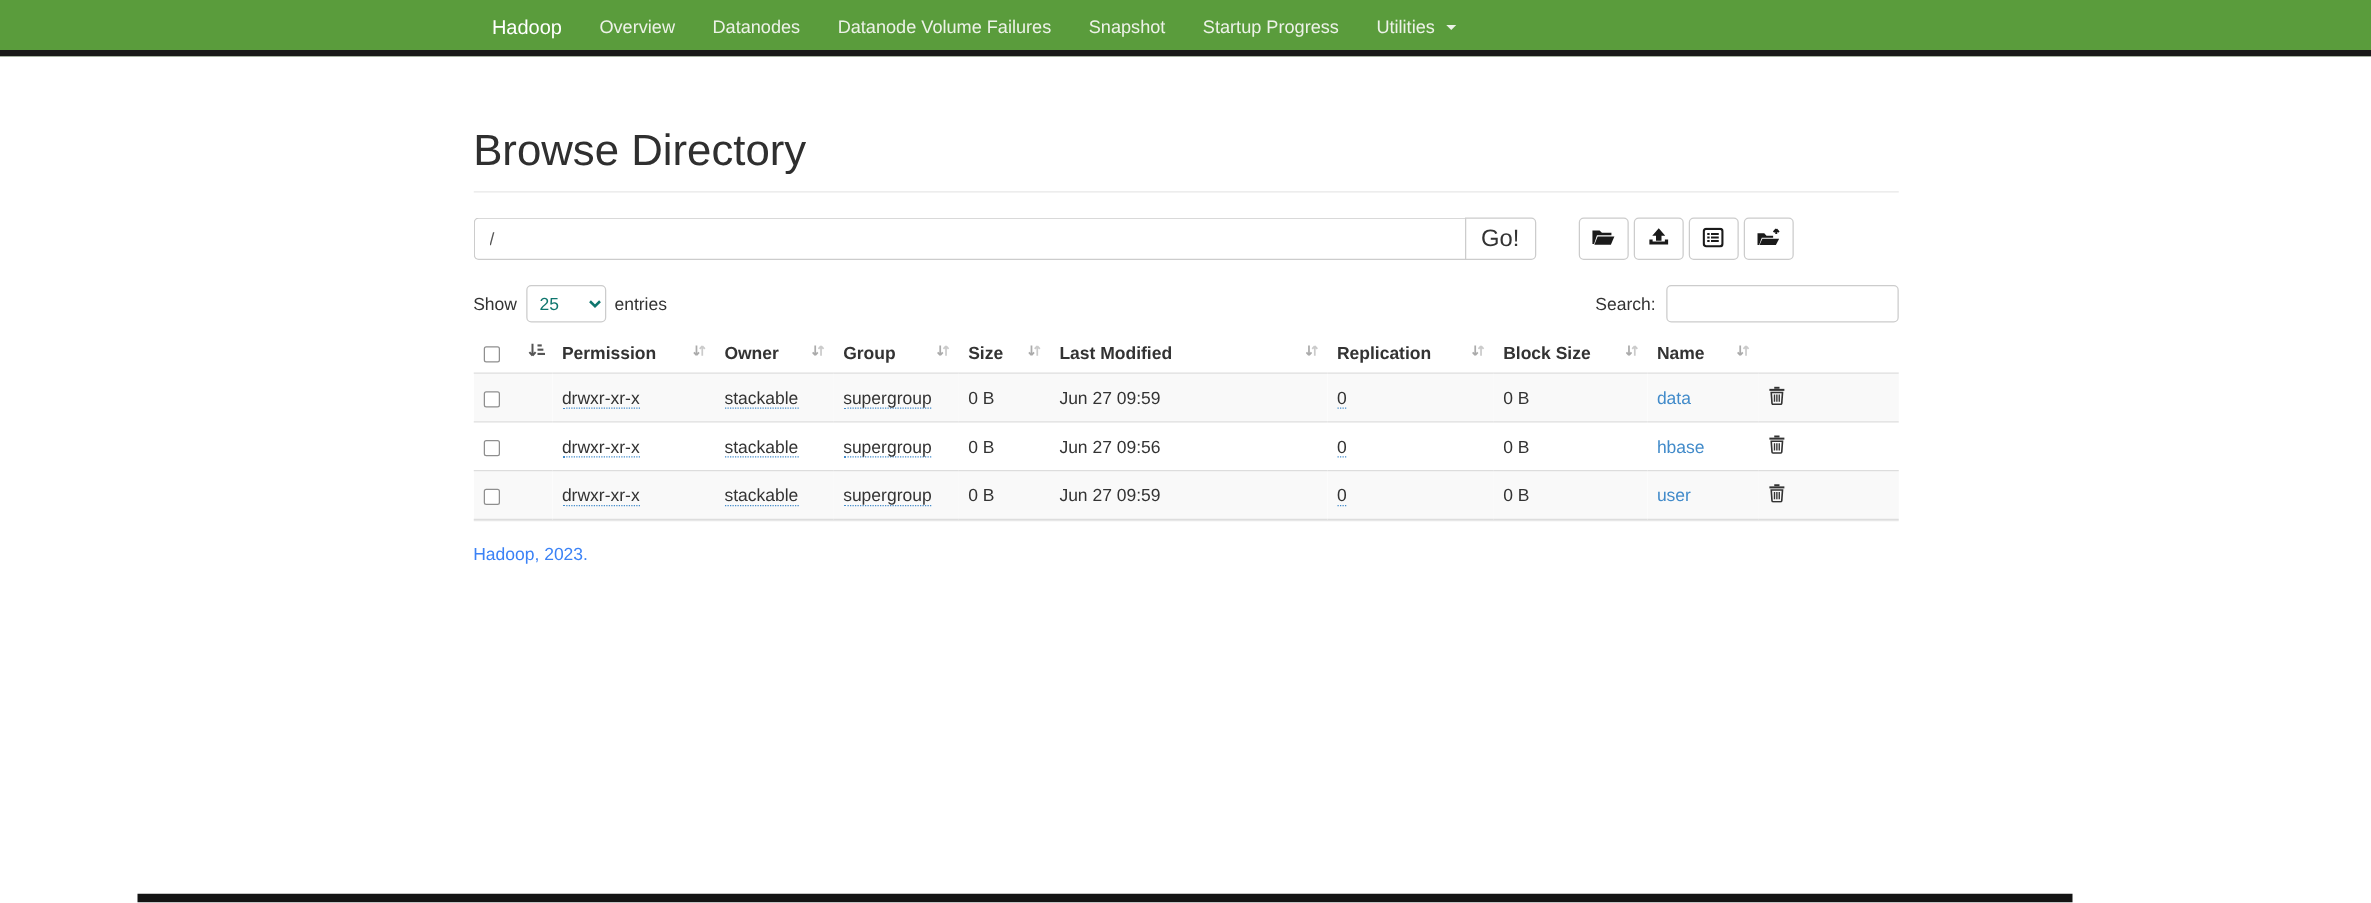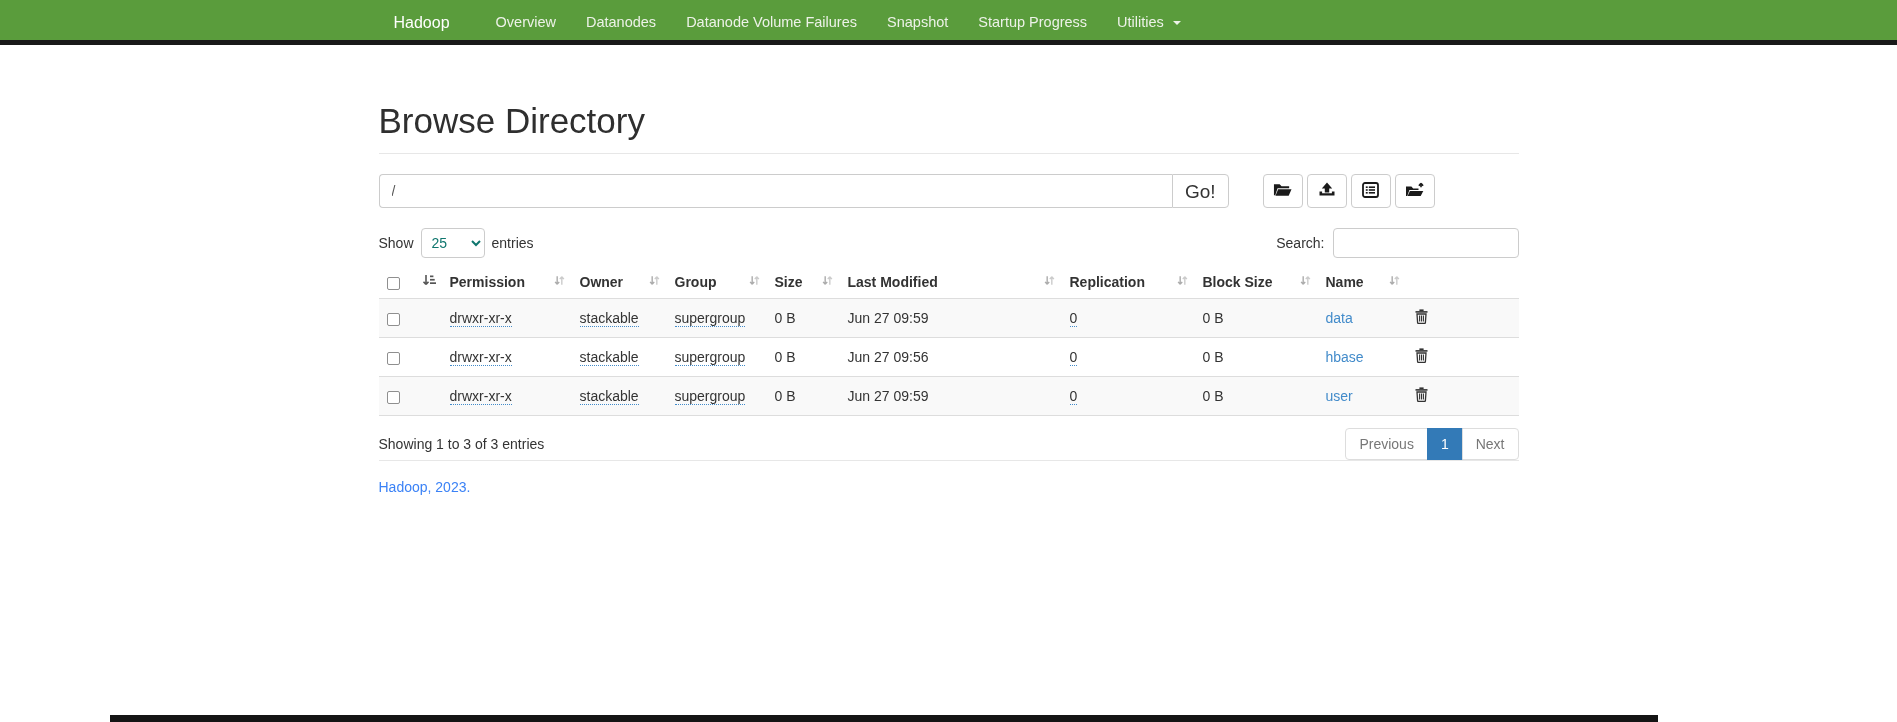--- a/index.html
+++ b/index.html
@@ -19,21 +19,21 @@
   .navbar {
     height: 45px;
     background: #5a9c3c;
     border-bottom: 5px solid #191919;
   }
   .navbar .container { display: flex; align-items: center; height: 45px; }
   .navbar-brand {
     color: #ffffff; font-size: 16px; text-decoration: none;
     padding: 0 15px; line-height: 45px; display: inline-block;
   }
-  .navbar ul { list-style: none; margin: 16px; padding: 0; display: flex; }
+  .navbar ul { list-style: none; margin: 0; padding: 0; display: flex; }
   .navbar li a {
     display: inline-block; padding: 0 15px; line-height: 45px;
     color: #edf2e8; font-size: 14.5px; text-decoration: none; cursor: pointer;
   }
   .caret {
     display: inline-block; margin-left: 5px; vertical-align: middle;
     width: 0; height: 0;
     border-left: 4px solid transparent; border-right: 4px solid transparent;
     border-top: 4px solid #edf2e8;
   }
@@ -356,27 +356,19 @@
                 <path d="M2 5 h9 l-0.6 8.6 a1 1 0 0 1 -1 0.9 H3.6 a1 1 0 0 1 -1 -0.9 z" fill="none" stroke="#333" stroke-width="1.3"></path>
                 <path d="M4.6 6.6 v5.8 M6.5 6.6 v5.8 M8.4 6.6 v5.8" stroke="#333" stroke-width="1.1"></path>
               </svg>
             </span>
           </button>
         </td>
       </tr>
     </tbody>
   </table>
 
-  <div class="table-footer">
-    <div class="dt-info">Showing 1 to 3 of 3 entries</div>
-    <ul class="pagination">
-      <li><a>Previous</a></li>
-      <li class="active"><a>1</a></li>
-      <li><a>Next</a></li>
-    </ul>
-  </div>
 
   <hr class="rule footer-rule">
   <p class="footer-text">Hadoop, 2023.</p>
 
 </div>
 
 <div class="bottom-strip"></div>
 
 </body></html>

